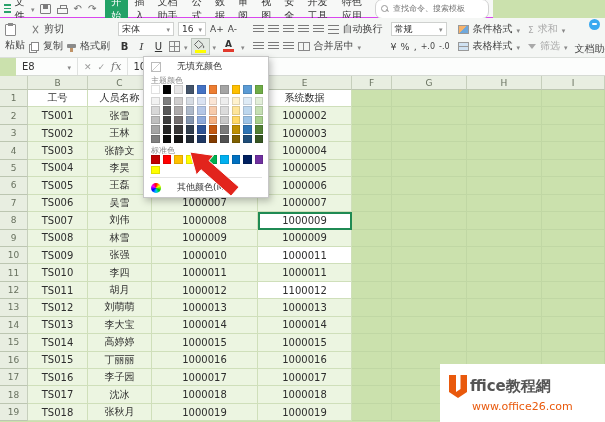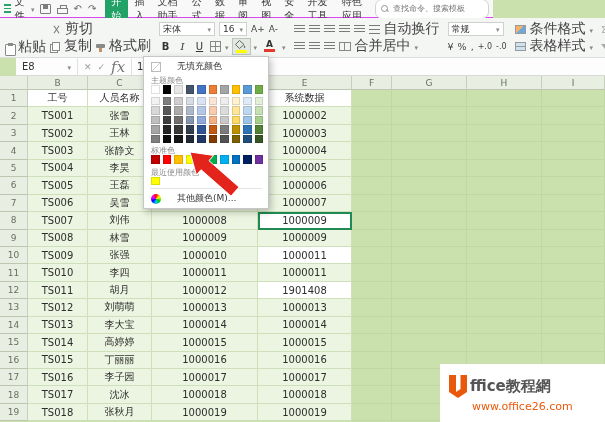--- a/index.html
+++ b/index.html
@@ -23,22 +23,22 @@
 .searchbox{margin-left:auto;display:flex;align-items:center;gap:4px;width:114px;height:13px;border:1px solid #d2d2d2;border-radius:7px;background:#fff;padding:9px 5px}
 .searchbox input{border:none;outline:none;width:90px;font-size:8px;color:#999;background:transparent;font-family:inherit}
 .mag{width:8px;height:8px;position:relative;flex:none}
 .mag:before{content:"";position:absolute;left:0;top:0;width:5px;height:5px;border:1px solid #999;border-radius:50%}
 .mag:after{content:"";position:absolute;left:5px;top:5px;width:3px;height:1px;background:#999;transform:rotate(45deg)}
 
 .ribbon{position:absolute;left:0;top:18px;width:605px;height:40px;background:#f4f6f4;border-bottom:1px solid #dbdfdb;display:flex;align-items:stretch;padding:1px 2px}
 .rsep{width:1px;background:#e2e5e2;margin:3px 1px}
 .rgroup{display:flex;flex-direction:column;justify-content:space-between;padding:2px 3px}
 .rrow{display:flex;align-items:center;gap:4px;height:16px}
-.lbl{font-size:14px;color:#444;white-space:nowrap}
-.paste{display:flex;flex-direction:row;align-items:flex-end;justify-content:center;gap:2px;padding:0 3px}
+.lbl{font-size:10px;color:#444;white-space:nowrap}
+.paste{display:flex;flex-direction:column;align-items:flex-start;justify-content:center;gap:2px;padding:0 3px}
 .clip{width:11px;height:12px;border:1px solid #8a8a8a;border-radius:1px;position:relative;background:#fff}
 .clip:before{content:"";position:absolute;left:2px;top:-2px;width:5px;height:3px;background:#8a8a8a}
 .cutic{width:9px;height:9px;position:relative}
 .cutic:before,.cutic:after{content:"";position:absolute;left:4px;top:0;width:1px;height:9px;background:#777}
 .cutic:before{transform:rotate(35deg)}.cutic:after{transform:rotate(-35deg)}
 .copyic{width:8px;height:9px;border:1px solid #888;background:#fff;box-shadow:-2px 2px 0 -1px #fff,-2px 2px 0 0 #888}
 .brushic{width:9px;height:4px;background:#8a8a8a;border-radius:1px;position:relative}
 .brushic:after{content:"";position:absolute;left:3px;top:4px;width:3px;height:4px;background:#c09367}
 .selbox{display:flex;align-items:center;justify-content:space-between;border:1px solid #cfd1cf;background:#fff;height:14px;padding:0 3px;font-size:9px;color:#333}
 .selbox .caret{margin-left:2px}
@@ -60,21 +60,21 @@
 .grayed{color:#a9a9a9}
 .sumic:after{content:"Σ";font-size:9px;color:#a9a9a9}
 .funic{width:0;height:0;border-left:4px solid transparent;border-right:4px solid transparent;border-top:5px solid #a9a9a9}
 .daic{width:11px;height:11px;border-radius:50%;background:#3aa9f0;position:relative}
 .daic:after{content:"";position:absolute;left:3px;top:4px;width:5px;height:2px;background:#fff;border-radius:1px}
 .assist{display:flex;flex-direction:column;align-items:center;justify-content:space-between;gap:1px;padding:0 4px;margin-left:auto}
 
 .fbar{position:absolute;left:16px;top:58px;width:605px;height:18px;background:#fcfdfc;border-bottom:1px solid #d6dad4;display:flex;align-items:center}
 .namebox{width:62px;height:100%;display:flex;align-items:center;justify-content:space-between;padding:0 6px;font-size:10px;color:#333;border-right:1px solid #e0e2e0}
 .fops{display:flex;gap:6px;align-items:center;height:100%;padding:0 6px;border-right:1px solid #e0e2e0;color:#9b9b9b;font-size:9px}
-.fx{font-style:italic;font-family:"DejaVu Serif",serif;font-size:15px;color:#777}
+.fx{font-style:italic;font-family:"DejaVu Serif",serif;font-size:11px;color:#777}
 .fval{padding:0 5px;font-size:10px;color:#333}
 
 .sheet{position:absolute;left:0;top:76px;width:605px;height:346px;display:grid;grid-template-columns:28px 60px 64px 106px 94px 40px 75px 75px 63px;grid-template-rows:14px repeat(19,17.45px);background:#cbe1ad}
 .ch,.rh{background:#e8eee1;border-right:1px solid #c6cfbc;border-bottom:1px solid #bcc6b1;color:#68715f;font-size:9px;display:flex;align-items:center;justify-content:center}
 .cell{background:#ecf5e1;border-right:1px solid #cfdfba;border-bottom:1px solid #cfdfba;display:flex;align-items:center;justify-content:center;font-size:10px;color:#2d2d2d;overflow:hidden;white-space:nowrap}
 .cell.out{background:#cbe1ad;border-color:#c0d7a4}
 .yl{background:#ffffff}
 .sel{outline:2px solid #1f8a53;outline-offset:-2px}
 
 .dropdown{position:absolute;left:143px;top:56px;width:126px;background:#fff;border:1px solid #c6c6c6;box-shadow:2px 3px 7px rgba(0,0,0,.25);z-index:30;padding:2px 0;font-size:9px}
@@ -366,21 +366,21 @@
     <div class="cell">1000011</div>
     <div class="cell">1000011</div>
     <div class="cell out"></div>
     <div class="cell out"></div>
     <div class="cell out"></div>
     <div class="cell out"></div>
     <div class="rh">12</div>
     <div class="cell">TS011</div>
     <div class="cell">胡月</div>
     <div class="cell">1000012</div>
-    <div class="cell yl">1901408</div>
+    <div class="cell yl">1100012</div>
     <div class="cell out"></div>
     <div class="cell out"></div>
     <div class="cell out"></div>
     <div class="cell out"></div>
     <div class="rh">13</div>
     <div class="cell">TS012</div>
     <div class="cell">刘萌萌</div>
     <div class="cell">1000013</div>
     <div class="cell">1000013</div>
     <div class="cell out"></div>
@@ -529,21 +529,20 @@
       <div class="sw" style="background: rgb(255, 0, 0);"></div>
       <div class="sw" style="background: rgb(255, 192, 0);"></div>
       <div class="sw" style="background: rgb(255, 255, 0);"></div>
       <div class="sw" style="background: rgb(146, 208, 80);"></div>
       <div class="sw" style="background: rgb(0, 176, 80);"></div>
       <div class="sw" style="background: rgb(0, 176, 240);"></div>
       <div class="sw" style="background: rgb(0, 112, 192);"></div>
       <div class="sw" style="background: rgb(0, 32, 96);"></div>
       <div class="sw" style="background: rgb(112, 48, 160);"></div>
     </div>
-  <div class="dd-label">最近使用颜色</div>
   <div class="sw-wrap sw-row" style="margin:0 0 1px">
       <div class="sw" style="background: rgb(255, 255, 0);"></div>
     </div>
   <div class="dd-sep"></div>
   <div class="dd-item">
     <span class="palette-ic"></span>
     <span>其他颜色(M)...</span>
   </div>
 </div>
 

